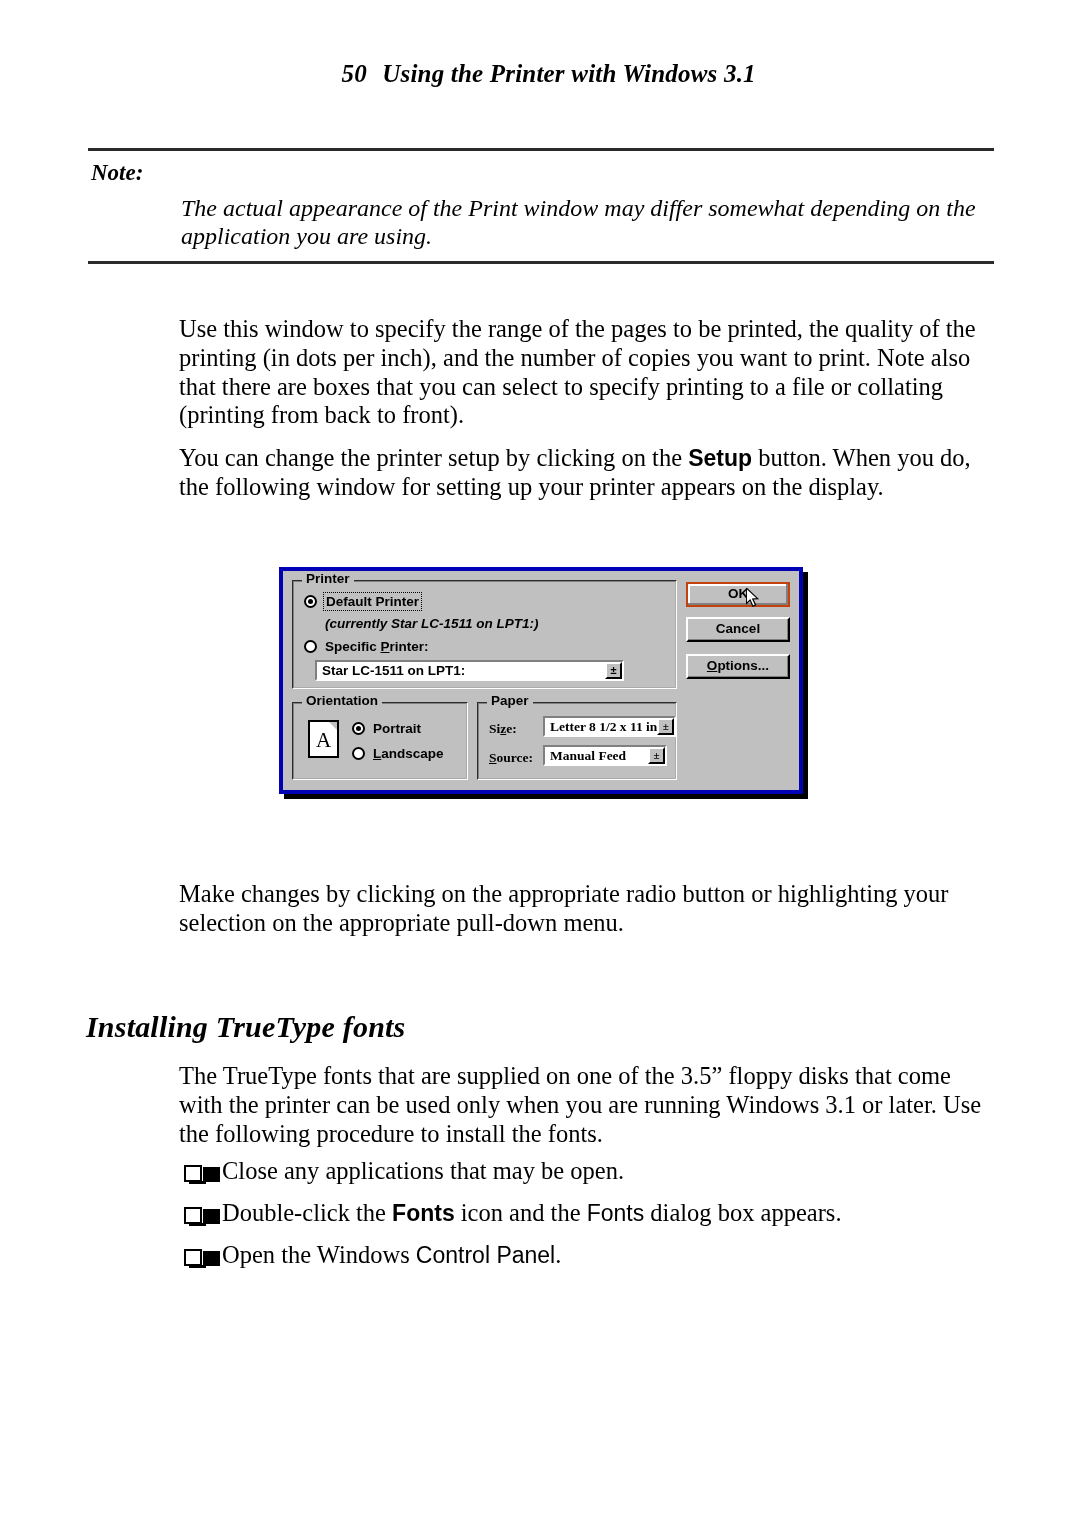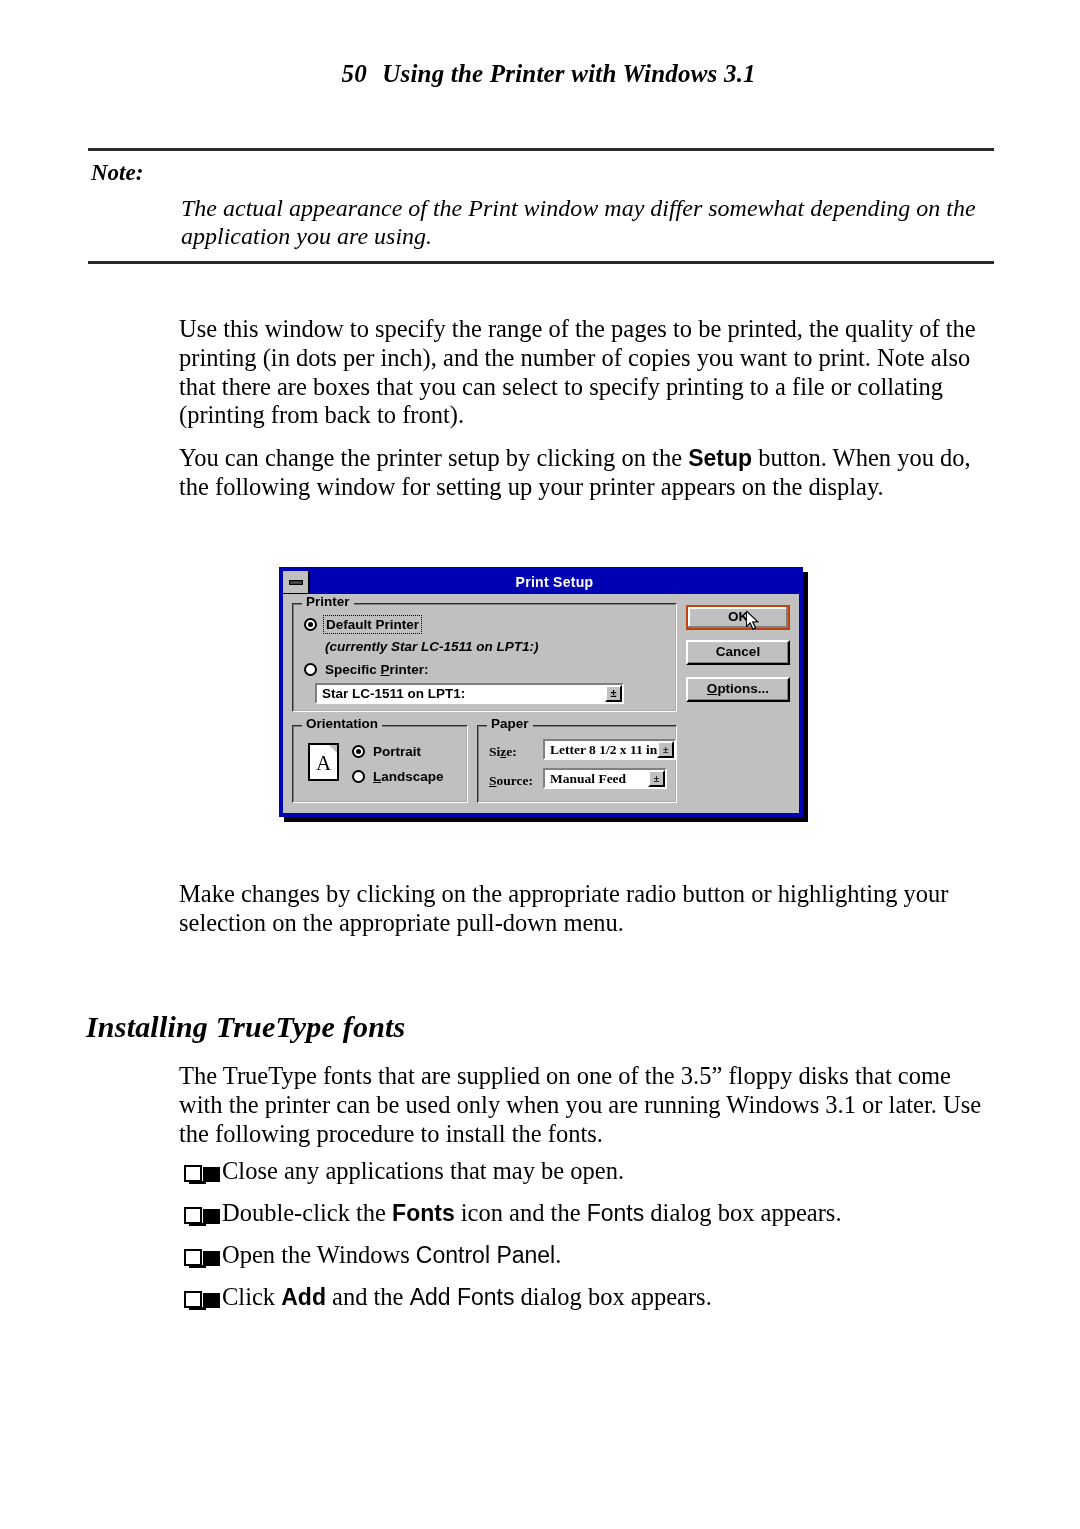--- a/index.html
+++ b/index.html
@@ -413,26 +413,20 @@
     <span>You can change the printer setup by clicking on the </span><span class="sans-b">Setup</span><span> button. When you do, the following window for setting up your printer appears on the display.</span>
   </div>
 
   <div class="para" id="para-1">Use this window to specify the range of the pages to be printed, the quality of the printing (in dots per inch), and the number of copies you want to print. Note also that there are boxes that you can select to specify printing to a file or collating (printing from back to front).</div>
 
   <div class="dialog-wrap">
     <div class="dlg-shadow"></div>
 
     <div class="dialog">
 
-      <div class="titlebar">
-        <div class="minbox">
-            <span class="bar"></span>
-          </div>
-        <div class="title-text">Print Setup</div>
-      </div>
 
       <div class="dlg-client">
 
         <div class="row-printer">
           <div class="group" id="printer-group">
             <span class="glabel">Printer</span>
 
             <div class="radio-row">
               <span class="radio on"></span>
               <span class="rlabel focus">Default Printer</span>
@@ -519,19 +513,15 @@
       <span class="check-text">Close any applications that may be open.</span>
     </div>
     <div class="check-item">
       <span class="check-box"></span>
       <span class="check-text"><span>Double-click the </span><span class="sans-b">Fonts</span><span> icon and the </span><span class="sans-r">Fonts</span><span> dialog box appears.</span></span>
     </div>
     <div class="check-item">
       <span class="check-box"></span>
       <span class="check-text"><span>Open the Windows </span><span class="sans-r">Control Panel</span><span>.</span></span>
     </div>
-    <div class="check-item">
-      <span class="check-box"></span>
-      <span class="check-text"><span>Click </span><span class="sans-b">Add</span><span> and the </span><span class="sans-r">Add Fonts</span><span> dialog box appears.</span></span>
-    </div>
   </div>
 
 </div>
 
 </body></html>

